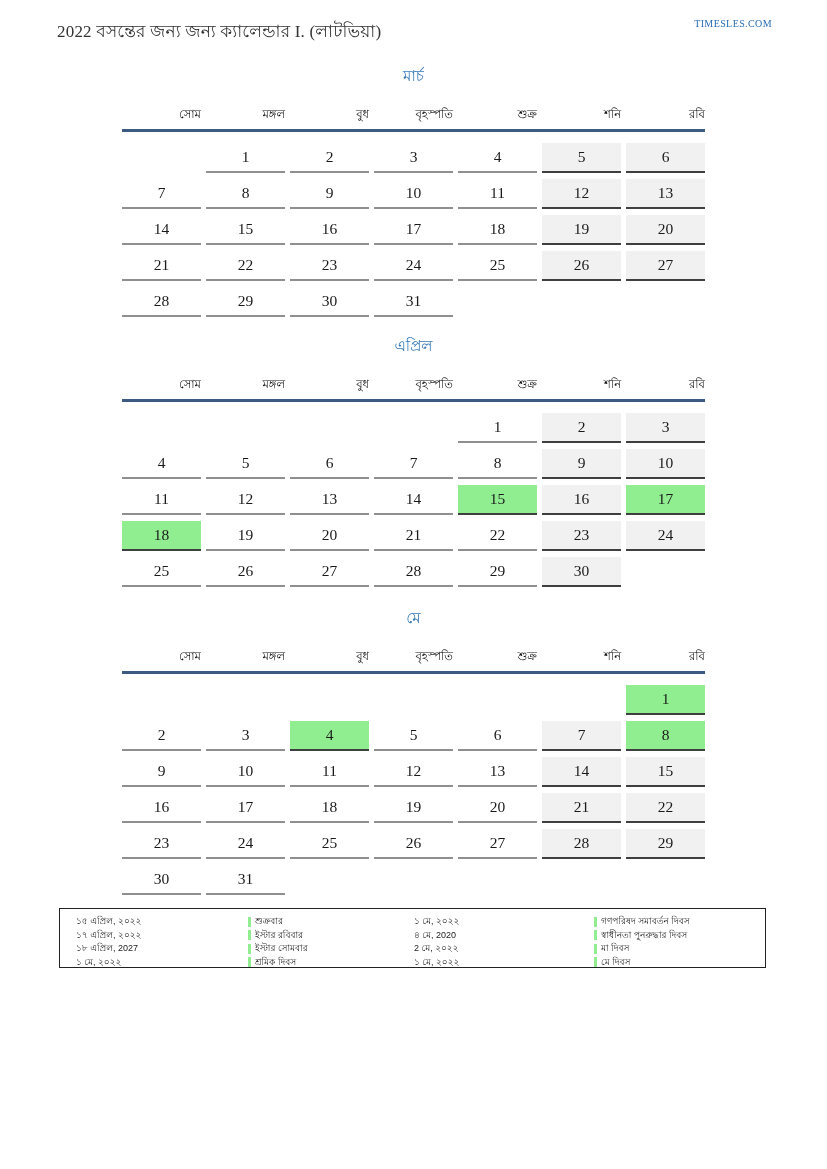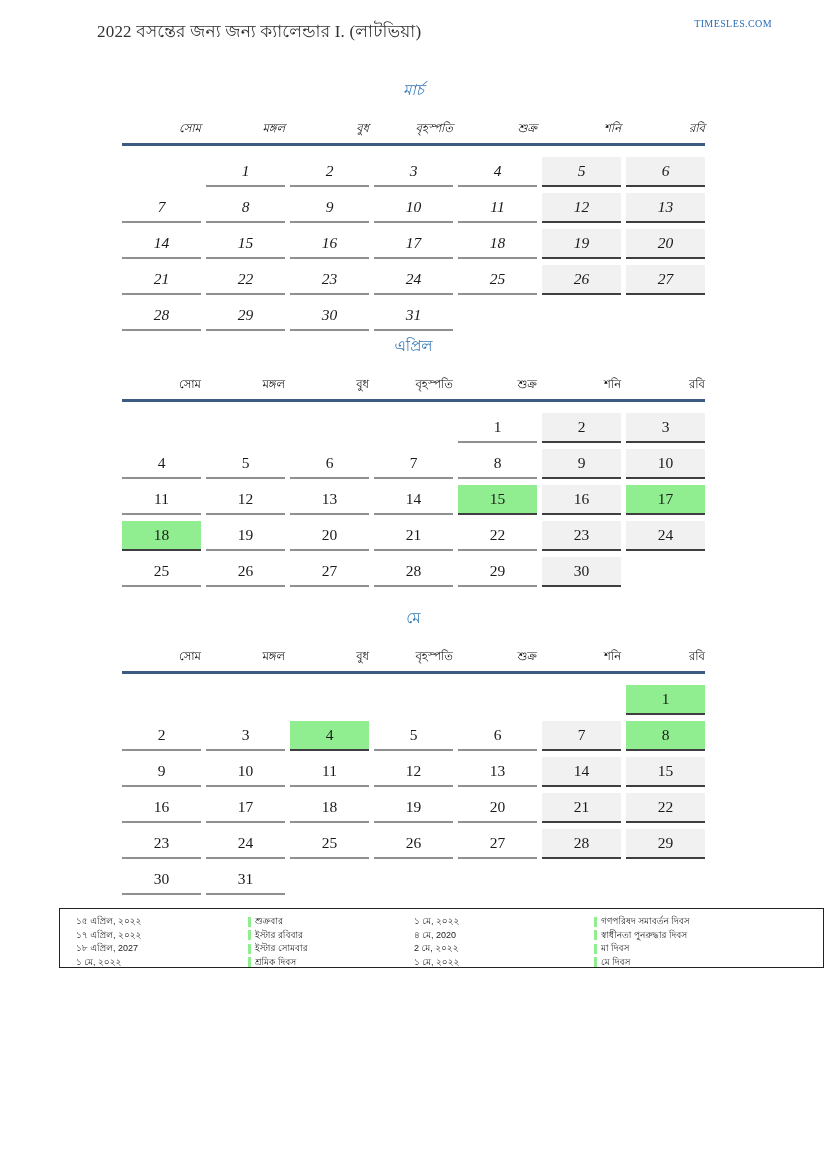--- a/index.html
+++ b/index.html
@@ -8,36 +8,36 @@
     position:relative;
     width:827px; height:1169px;
     background:#ffffff;
     font-family:"Liberation Sans", sans-serif;
     color:#222;
     overflow:hidden;
   }
   
   .header {
     position:absolute; top:18px; left:57px; right:55px;
-    display:flex; justify-content:space-between; align-items:flex-start;margin-left:40px;
+    display:flex; justify-content:space-between; align-items:flex-start;
   }
   .page-title {
     font-family:"Liberation Serif", serif;
     font-size:17px; color:#333; font-weight:400;
     letter-spacing:0.2px;
   }
   .site-link {
     font-family:Liberation Serif, serif;
     font-size:10px; color:#2a6db5; text-decoration:none;
     letter-spacing:0.4px;
   }
   
   .months { position:absolute; inset:0; }
   .month { position:absolute; left:122px; width:583px; }
-  .month:nth-child(1) { top:80px;font-style:italic; }
+  .month:nth-child(1) { top:66px; }
   .month:nth-child(2) { top:336px; }
   .month:nth-child(3) { top:608px; }
   .month-title {
     text-align:center; color:#3579b8; font-size:15px;
     height:20px; line-height:20px; font-weight:400;
   }
   .weekday-row {
     margin-top:20px;
     display:grid; grid-template-columns:repeat(7,1fr); column-gap:5px;
     height:16px;
@@ -60,21 +60,21 @@
     font-size:15.5px; color:#1a1a1a;
     border-bottom:2px solid #8f8f8f;
     background:#ffffff;
   }
   .cell.e { border-bottom:none; background:transparent; }
   .cell.we { background:#f1f1f1; border-bottom-color:#3f3f3f; }
   .cell.hl { background:#90ee90; border-bottom-color:#3f3f3f; }
   
   .legend {
     position:absolute; left:59px; top:908px;
-    width:765px; height:60px;
+    width:707px; height:60px;
     border:1px solid #222;
     padding:6px 0 0 16px;
     display:grid;
     grid-template-columns:172px 166px 180px 1fr;
     grid-auto-rows:13.5px;
     align-items:center;
   }
   .legend-date { font-size:9px; color:#222; line-height:11px; }
   .legend-name {
     font-size:9px; color:#222; line-height:11px;

